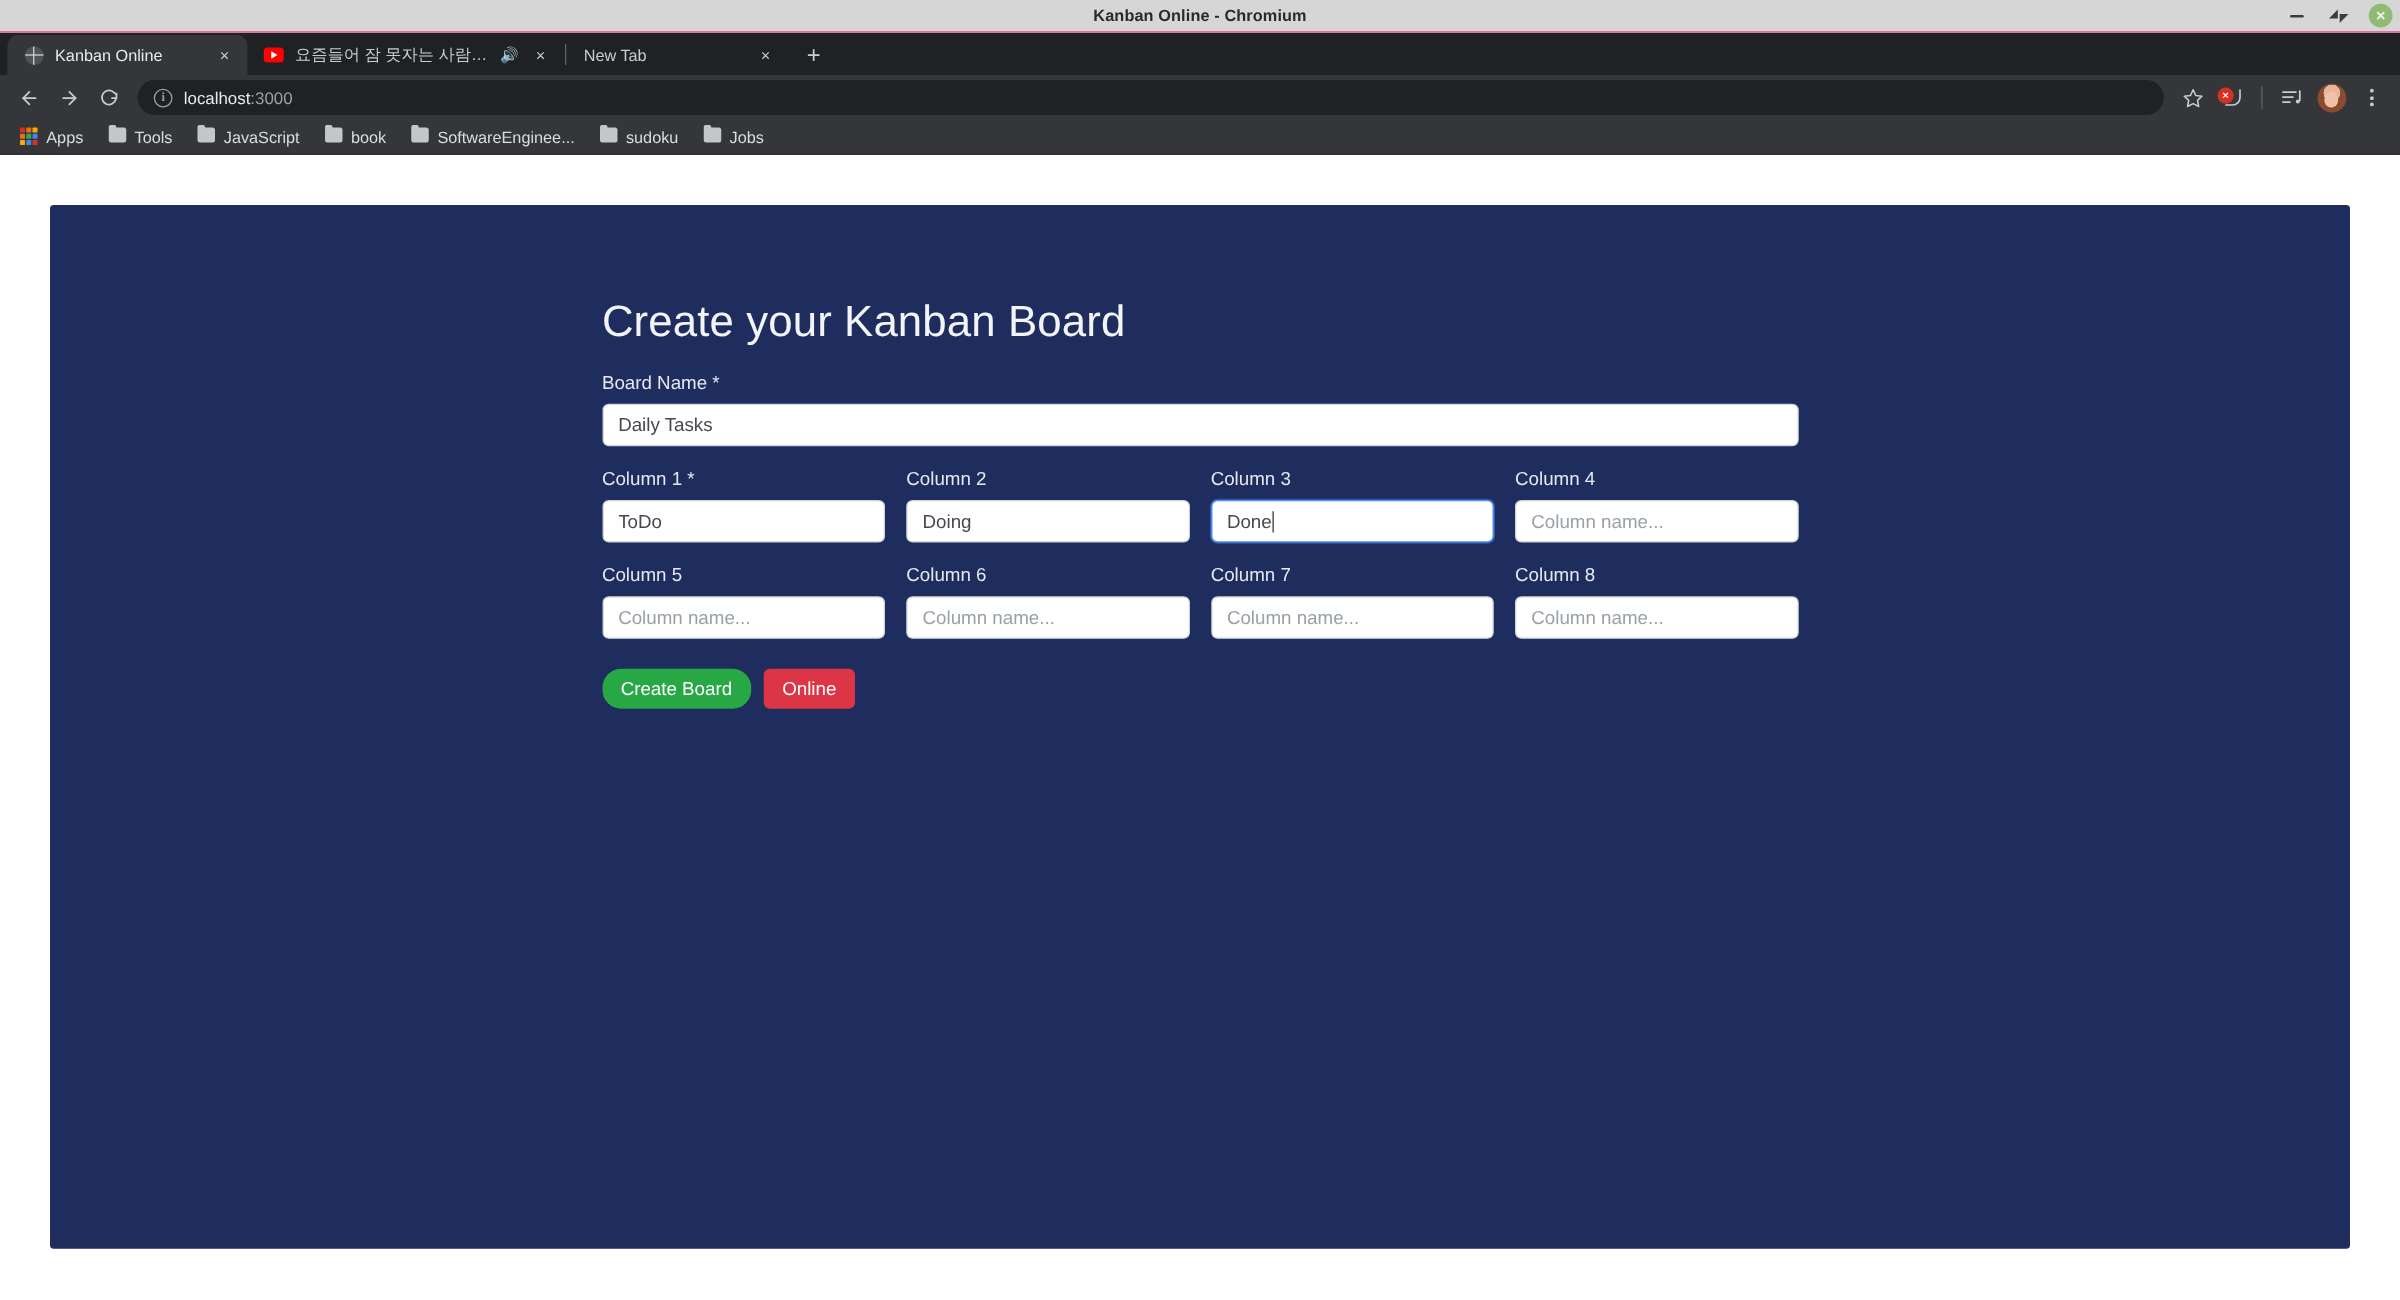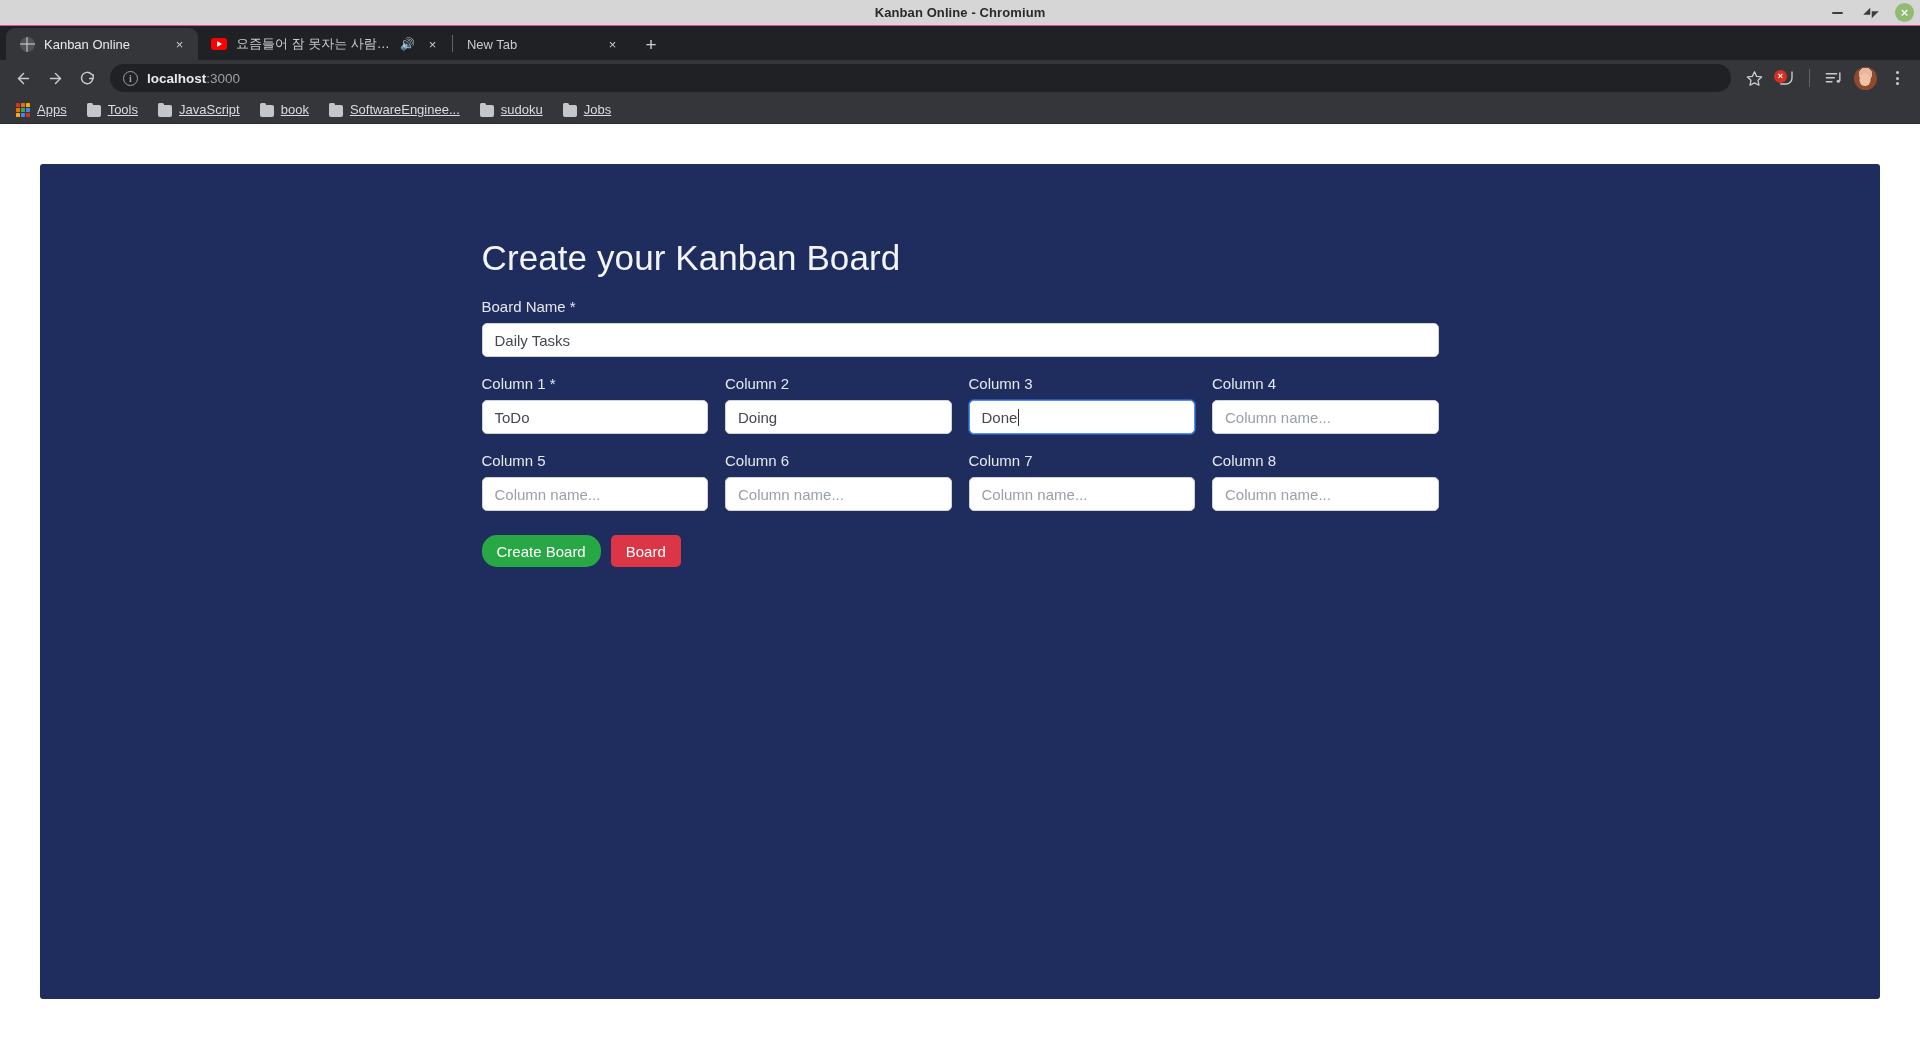--- a/index.html
+++ b/index.html
@@ -199,21 +199,21 @@
     border: 1.4px solid #9aa0a6;
     border-radius: 50%;
     color: #9aa0a6;
     font-size: 10px;
     font-weight: bold;
     display: flex; align-items: center; justify-content: center;
     flex: 0 0 15px;
     font-family: "Liberation Serif", serif;
   }
   .url { font-size: 13.5px; color: #9aa0a6; white-space: nowrap; }
-  .url b { color: #e8eaed; font-weight: bold; }
+  .url b { color: #e8eaed; font-weight: normal; }
   .tool-icon {
     width: 30px; height: 30px;
     display: flex; align-items: center; justify-content: center;
     color: #c9ccce;
     flex: 0 0 30px;
   }
   .ext-badge { position: relative; }
   .ext-dot {
     position: absolute;
     left: 3px; top: 7px;
@@ -254,28 +254,27 @@
     height: 28px;
     background: #35363a;
     display: flex;
     align-items: center;
     gap: 4px;
     padding: 0 8px;
     border-bottom: 1px solid #2a2b2e;
   }
   .bm {
     display: flex;
-    align-items: flex-end;
+    align-items: flex-start;
     gap: 7px;
     padding: 3px 8px;
     border-radius: 4px;
     font-size: 13px;
     color: #dadce0;
     white-space: nowrap;
-    text-decoration: underline;
   }
   .bm-apps-grid {
     width: 14px; height: 14px;
     display: grid;
     grid-template-columns: repeat(3, 1fr);
     grid-template-rows: repeat(3, 1fr);
     gap: 1.5px;
   }
   .bm-apps-grid i { display: block; border-radius: .5px; }
   .folder {
@@ -579,18 +578,18 @@
 
         <div>
           <label class="field-label">Column 8</label>
           <input class="inp" type="text" placeholder="Column name..." style="">
         </div>
 
       </div>
 
       <div class="actions">
         <button class="btn btn-create">Create Board</button>
-        <button class="btn btn-cancel">Board</button>
+        <button class="btn btn-cancel">Online</button>
       </div>
 
     </div>
   </div>
 </div>
 
 </body></html>

